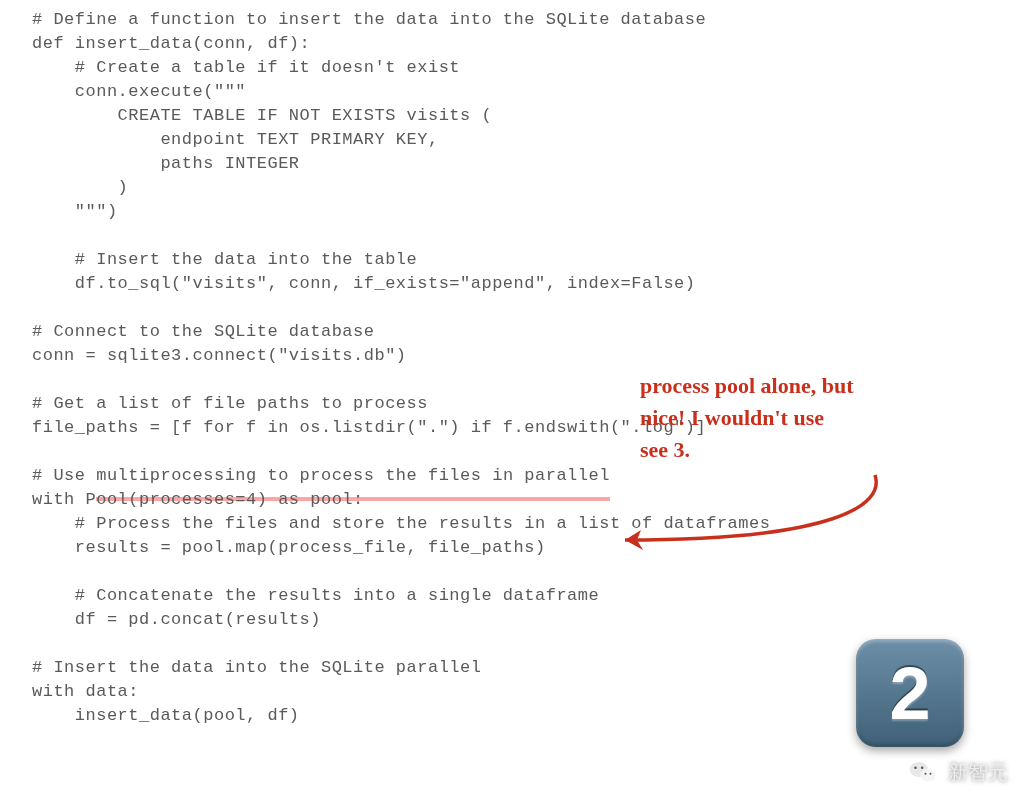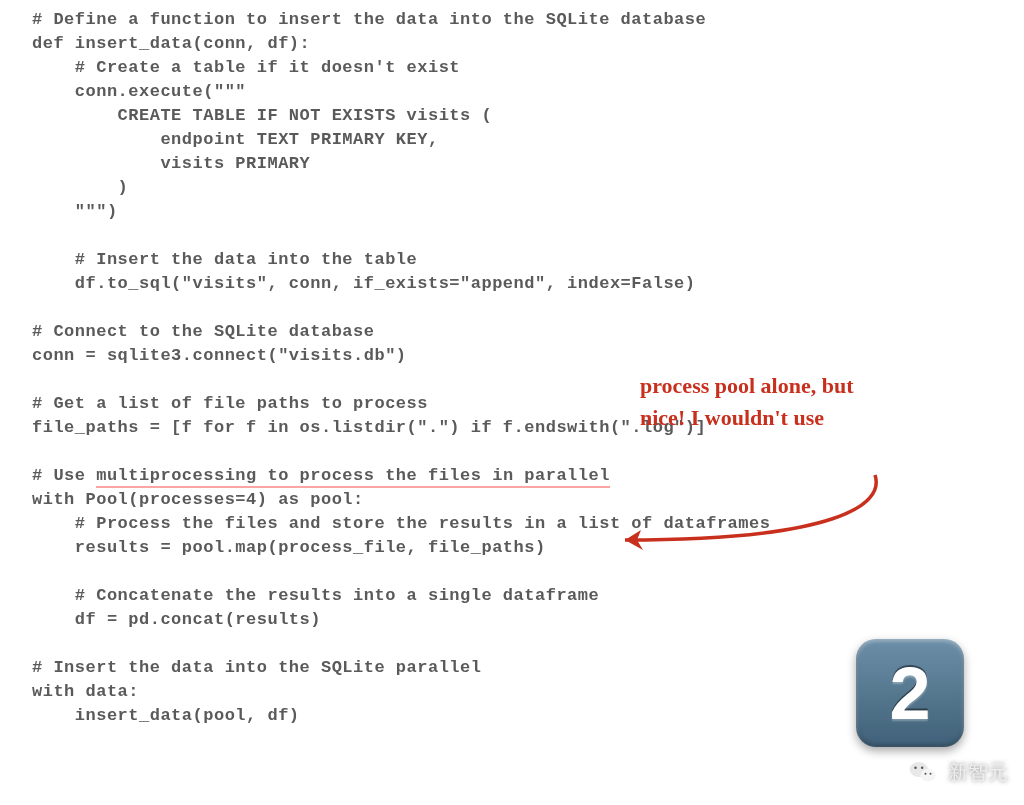--- a/index.html
+++ b/index.html
@@ -16,24 +16,24 @@
   .code-area {
     position: absolute;
     top: 8px;
     left: 32px;
     font-size: 17px;
     line-height: 24px;
     color: #5a5a5a;
     white-space: pre;
     letter-spacing: 0.5px;
   }
-  .code-area .bold { font-weight: bold; margin-top: 20px; }
+  .code-area .bold { font-weight: normal; margin-top: 20px; }
   .underline {
-    border-bottom: 2px solid #fca5a5;
-    padding-bottom: 1px;
+    border-bottom: 4px solid #fca5a5;
+    padding-bottom: 12px;
   }
   .annotation {
     position: absolute;
     top: 370px;
     left: 640px;
     width: 340px;
     color: #c8301d;
     font-family: "Comic Sans MS", "Marker Felt", cursive;
     font-size: 22px;
     line-height: 32px;
@@ -94,21 +94,21 @@
 </style>
 </head>
 <body>
 
 <div class="code-area"><span class="bold"># Define a function to insert the data into the SQLite database</span>
 <span class="bold">def insert_data(conn, df):</span>
 <span class="bold">    # Create a table if it doesn't exist</span>
 <span class="bold">    conn.execute("""</span>
 <span class="bold">        CREATE TABLE IF NOT EXISTS visits (</span>
 <span class="bold">            endpoint TEXT PRIMARY KEY,</span>
-<span class="bold">            visits PRIMARY</span>
+<span class="bold">            paths INTEGER</span>
 <span class="bold">        )</span>
 <span class="bold">    """)</span>
 <span></span>
 <span class="bold">    # Insert the data into the table</span>
 <span class="bold">    df.to_sql("visits", conn, if_exists="append", index=False)</span>
 <span></span>
 <span class="bold"># Connect to the SQLite database</span>
 <span class="bold">conn = sqlite3.connect("visits.db")</span>
 <span></span>
 <span class="bold"># Get a list of file paths to process</span>
@@ -122,20 +122,21 @@
 <span class="bold">    # Concatenate the results into a single dataframe</span>
 <span class="bold">    df = pd.concat(results)</span>
 <span></span>
 <span class="bold"># Insert the data into the SQLite parallel</span>
 <span class="bold">with data:</span>
 <span class="bold">    insert_data(pool, df)</span></div>
 
 <div class="annotation">
   <div>process pool alone, but</div>
   <div>nice! I wouldn't use</div>
+  <div>see 3.</div>
 </div>
 
 <svg class="arrow" viewBox="0 0 300 100">
   <path d="M 270 15 C 280 45, 230 80, 20 80" stroke="#c8301d" stroke-width="3.5" fill="none"></path>
   <path d="M 20 80 L 36 70 L 32 80 L 38 90 Z" fill="#c8301d"></path>
 </svg>
 
 <div class="badge">
   <span class="badge-num">2</span>
 </div>

